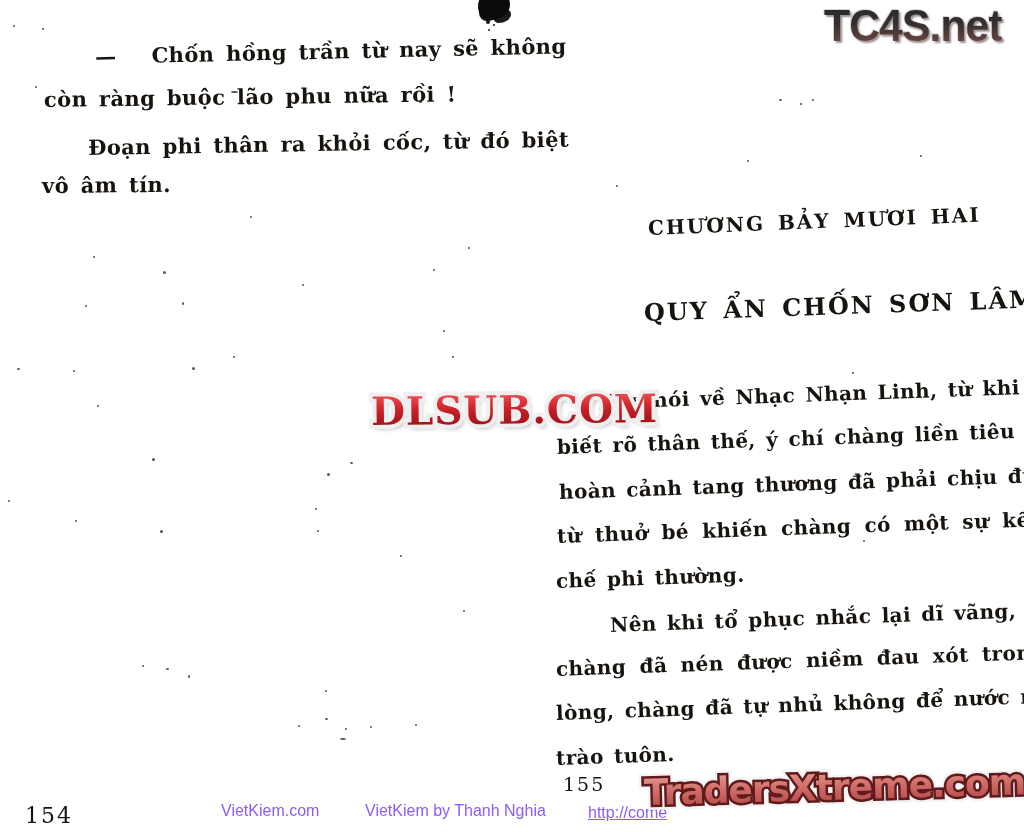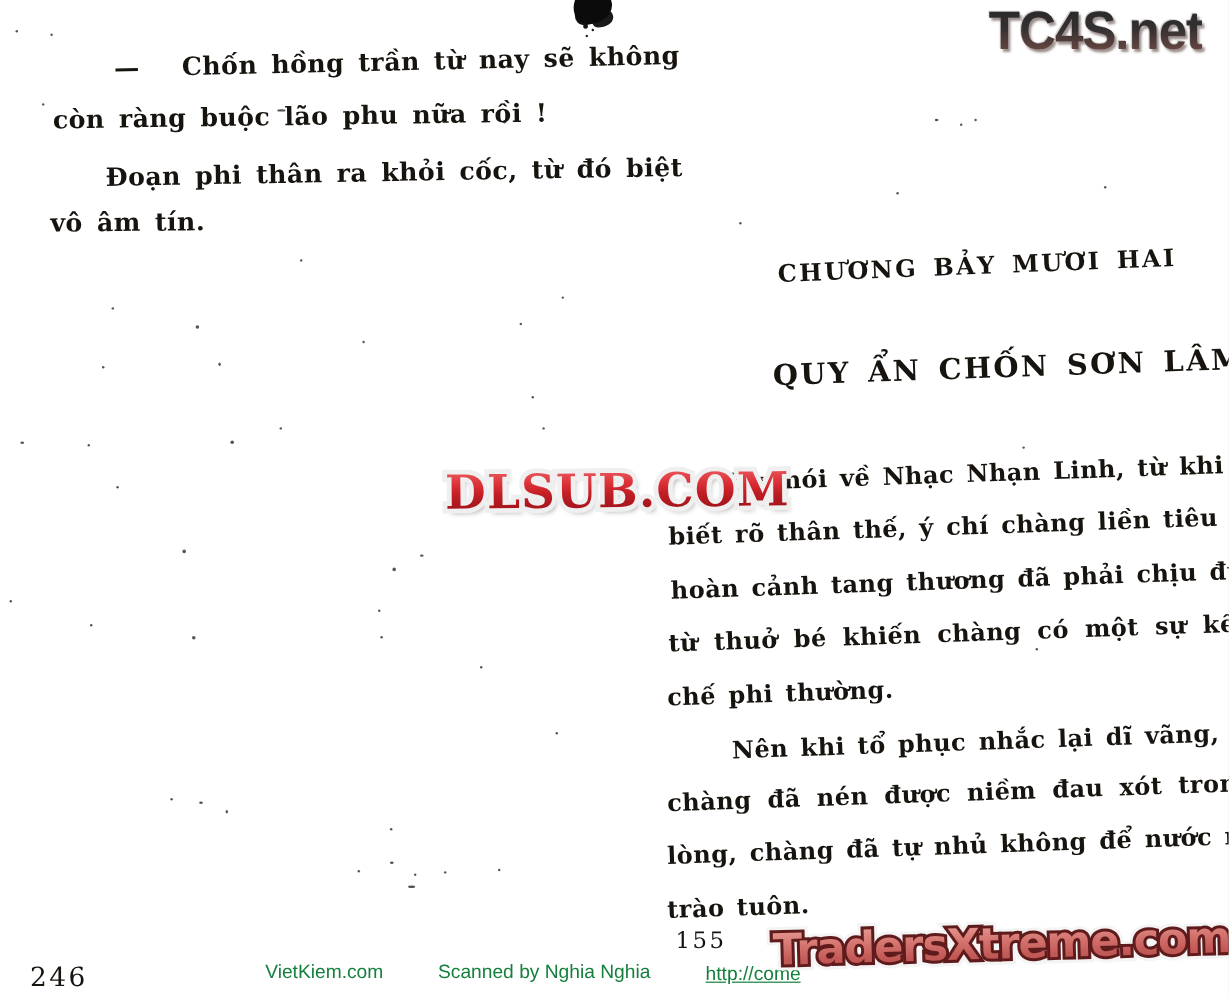--- a/index.html
+++ b/index.html
@@ -31,21 +31,21 @@
   .r6{left:556px;top:657px;word-spacing:6px;}
   .r7{left:556px;top:701px;}
   .r8{left:556px;top:746px;}
   
   .pnum{position:absolute;font-weight:400;font-family:"DejaVu Serif",serif;z-index:2;letter-spacing:2px;}
   .p154{left:25px;top:803px;font-size:22px;}
   .p155{left:563px;top:773px;font-size:19px;}
   
   .flink{
     position:absolute;top:802px;font-family:"Liberation Sans","DejaVu Sans",sans-serif;
-    font-size:16px;color:#15803d;z-index:2;text-decoration:none;white-space:nowrap;
+    font-size:16px;color:#8b5cf6;z-index:2;text-decoration:none;white-space:nowrap;
   }
   .f-site{left:221px;}
   .f-credit{left:365px;}
   .f-url{left:588px;top:804px;text-decoration:underline;}
   
   .wm{position:absolute;white-space:nowrap;z-index:10;}
   .wm span{display:block;white-space:nowrap;}
   .wm .under{position:relative;}
   .wm .over{position:absolute;left:0;top:0;}
   
@@ -124,24 +124,24 @@
   <div class="tl rl r2">hoàn cảnh tang thương đã phải chịu đựng</div>
   <div class="tl rl r3">từ thuở bé khiến chàng có một sự kềm</div>
   <div class="tl rl r4">chế phi thường.</div>
 
   <div class="tl rl r5">Nên khi tổ phục nhắc lại dĩ vãng,</div>
   <div class="tl rl r6">chàng đã nén được niềm đau xót trong</div>
   <div class="tl rl r7">lòng, chàng đã tự nhủ không để nước mắt</div>
   <div class="tl rl r8">trào tuôn.</div>
 
   <div class="pnum p155">155</div>
-  <div class="pnum p154">246</div>
+  <div class="pnum p154">154</div>
 
   <a href="#" class="flink f-site">VietKiem.com</a>
-  <a href="#" class="flink f-credit">Scanned by Nghia Nghia</a>
+  <a href="#" class="flink f-credit">VietKiem by Thanh Nghia</a>
   <a href="#" class="flink f-url">http://come</a>
 
   <div class="wm wm-dlsub">
     <span class="under">DLSUB.COM</span>
     <span class="over">DLSUB.COM</span>
   </div>
 
   <div class="wm wm-traders">
     <span class="halo under">TradersXtreme.com</span>
     <span class="edge">TradersXtreme.com</span>

